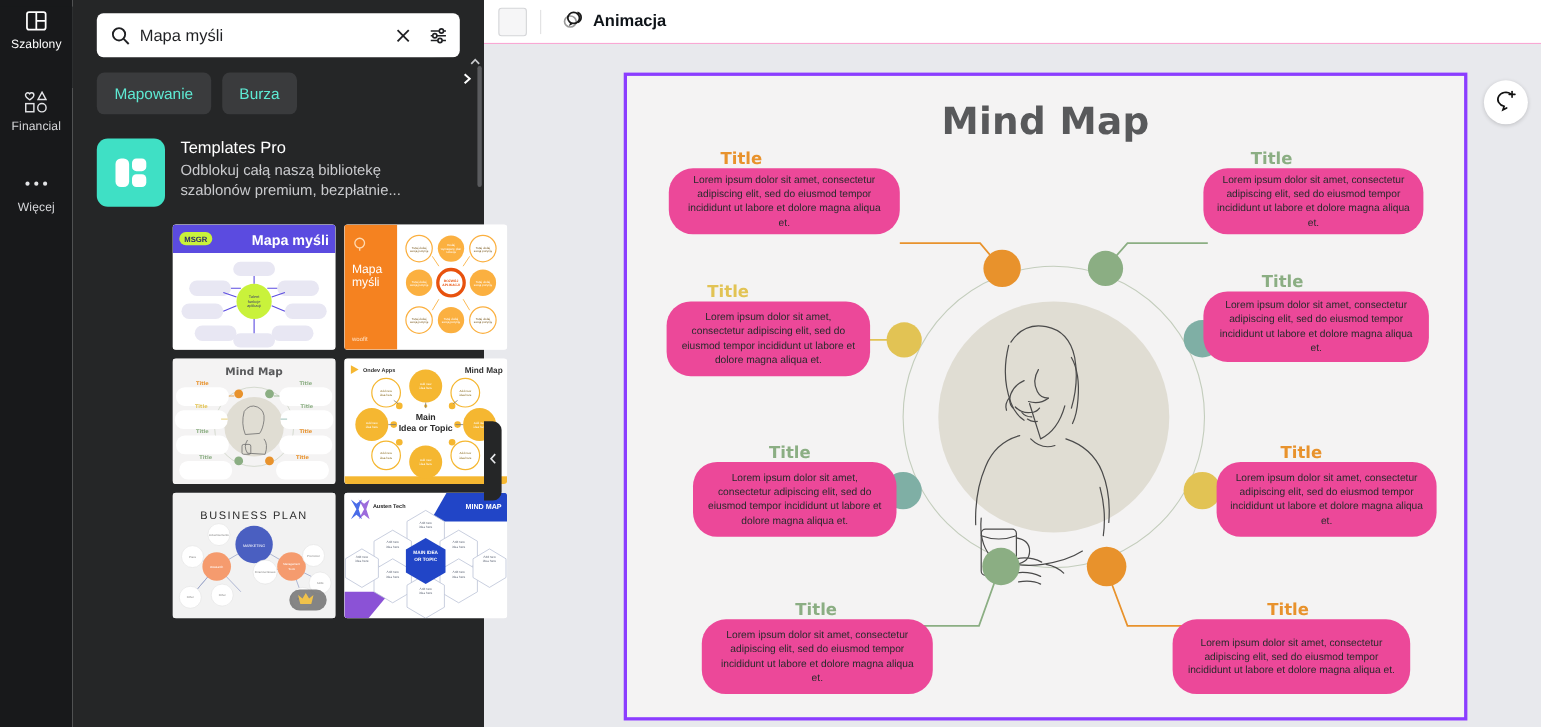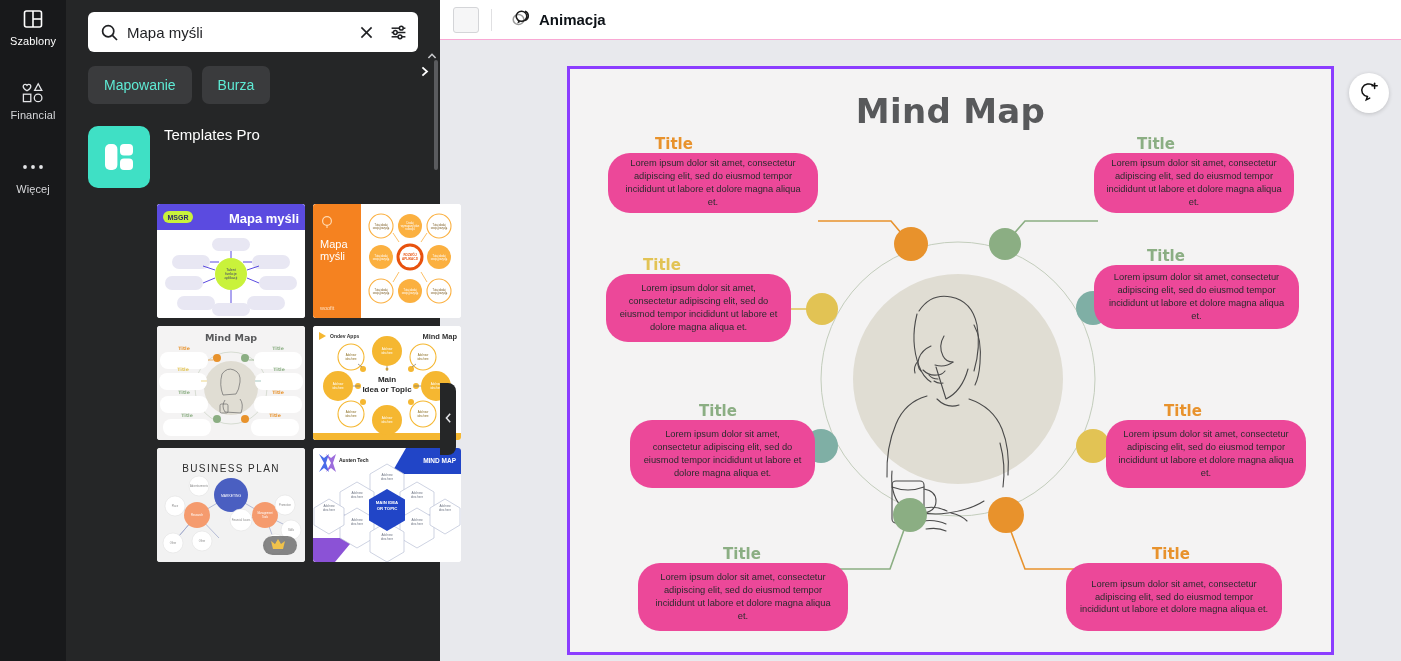--- a/index.html
+++ b/index.html
@@ -261,20 +261,21 @@
     <div class="pro">
       <div class="pro-ico">
         <svg width="34" height="34" viewBox="0 0 34 34">
           <rect x="3" y="4" width="12.4" height="26" rx="5" fill="#fff"></rect>
           <rect x="18" y="4" width="13" height="11.6" rx="4" fill="#fff"></rect>
           <rect x="18" y="18.4" width="13" height="11.6" rx="4" fill="#fff"></rect>
         </svg>
       </div>
       <div>
         <div class="pro-title">Templates Pro</div>
+        <div class="pro-sub">Odblokuj całą naszą bibliotekę szablonów premium, bezpłatnie...</div>
       </div>
     </div>
 
     <div class="thumbs">
 
       <div class="thumb">
         <svg width="148" height="114" viewBox="0 0 148 114">
           <rect width="148" height="114" fill="#fff"></rect>
           <rect width="148" height="26" fill="#5B4BE0"></rect>
           <rect x="6" y="7" width="30" height="12" rx="6" fill="#C9F23B"></rect>

